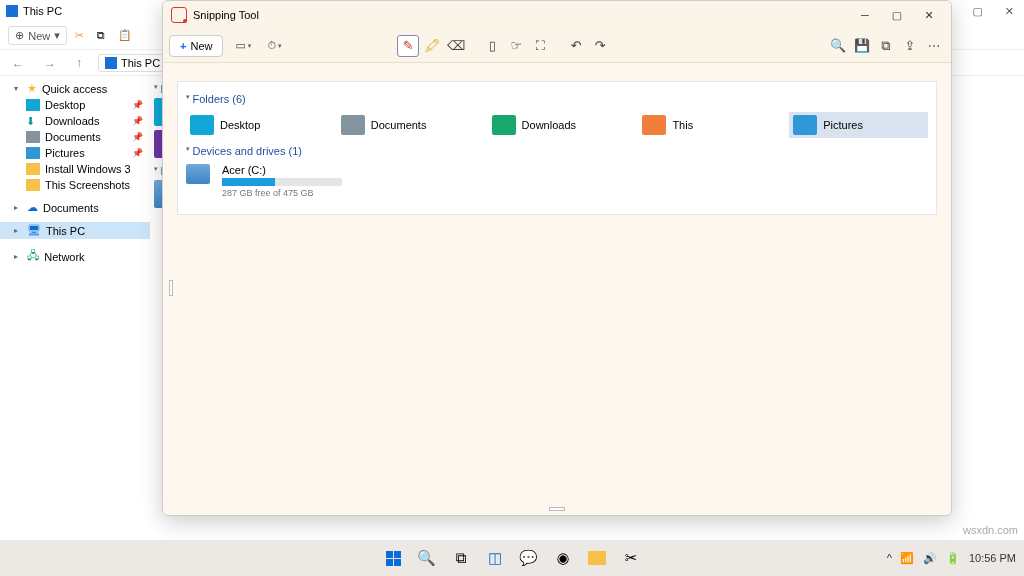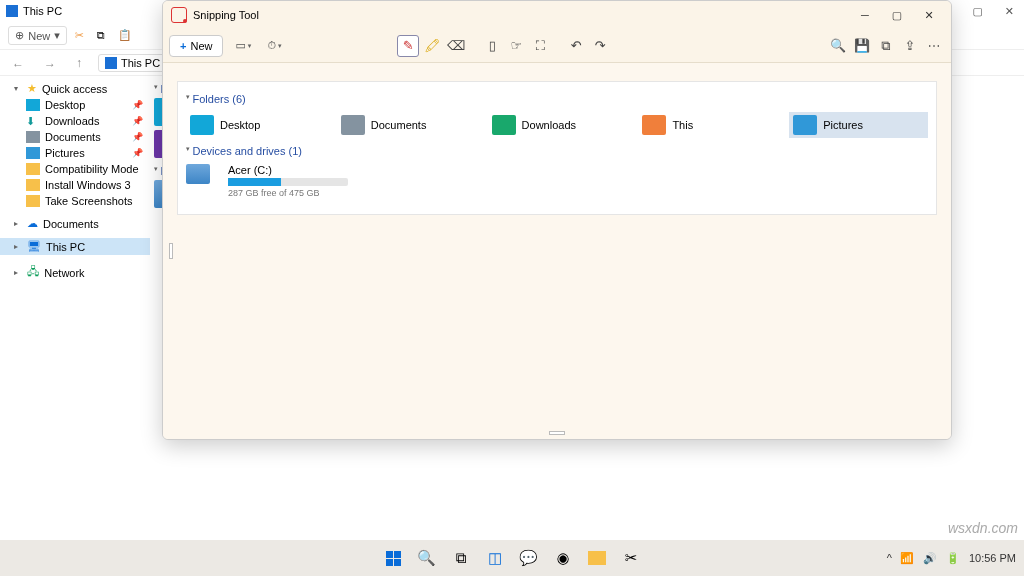--- a/index.html
+++ b/index.html
@@ -30,21 +30,21 @@
 .big-folder { width:36px; height:28px; border-radius:2px; }
 .fcol-blue { background:#12a7d8; }
 .fcol-purple { background:#6b35a8; }
 .status-bar { position:absolute; bottom:0; height:20px; display:flex; align-items:center; gap:12px; padding:0 8px; color:#444; font-size:10px; }
 
 
 .bg-wincontrols { position:absolute; top:3px; right:6px; display:flex; gap:14px; color:#555; font-size:11px;}
 .bg-wincontrols span{padding:2px 4px;}
 
 
-.snip { position:absolute; left:162px; top:0; width:790px; height:440px; background:#fdf7ee; border:1px solid #ccc; border-radius:6px; box-shadow:0 6px 22px rgba(0,0,0,.2); display:flex; flex-direction:column; overflow:hidden; }
+.snip { position:absolute; left:162px; top:0; width:790px; height:516px; background:#fdf7ee; border:1px solid #ccc; border-radius:6px; box-shadow:0 6px 22px rgba(0,0,0,.2); display:flex; flex-direction:column; overflow:hidden; }
 .snip-title { height:28px; display:flex; align-items:center; padding:0 8px; background:#fbf4e8; }
 .snip-title .logo { width:16px; height:16px; margin-right:6px; border:1px solid #d33; border-radius:3px; position:relative;}
 .snip-title .logo::after{content:"";position:absolute;width:4px;height:4px;background:#d33;border-radius:50%;right:-1px;bottom:-1px;}
 .wincontrols { margin-left:auto; display:flex; gap:4px; }
 .wincontrols div { width:28px; height:20px; display:flex; align-items:center; justify-content:center; color:#333; border-radius:3px;}
 .snip-toolbar { height:34px; display:flex; align-items:center; padding:0 6px; gap:8px; background:#fbf4e8; border-bottom:1px solid #e6ddcb;}
 .new-big { display:flex; align-items:center; gap:4px; padding:4px 10px; border:1px solid #ccc; border-radius:4px; background:#fff; }
 .new-big .plus{color:#0a6cd8;font-weight:bold;}
 .mode-btn { display:flex; align-items:center; gap:2px; padding:3px 4px; color:#555; }
 .mode-btn .chev{font-size:7px;color:#666;}
@@ -52,41 +52,41 @@
 .tool-ic { width:22px; height:22px; display:flex; align-items:center; justify-content:center; border-radius:3px; color:#444; font-size:13px;}
 .tool-ic.sel { border:1px solid #88a; background:#fff; }
 .tool-right { margin-left:auto; display:flex; gap:2px; }
 .snip-canvas { flex:1; background:#fdf7ee; display:flex; align-items:flex-start; justify-content:center; padding:18px 10px 10px 10px; position:relative;}
 .capture { width:760px; background:#fff; border:1px solid #e5e5e5; padding:6px 8px 12px 8px;}
 .capture .section-hdr{margin-top:2px;}
 .cap-row { display:flex; gap:12px; margin:4px 0; }
 .cap-item { display:flex; align-items:center; gap:6px; width:140px; padding:3px 4px; }
 .cap-item.sel { background:#d8e3ef; }
 .cap-fic { width:24px; height:20px; border-radius:2px; }
-.cap-drive { display:flex; align-items:flex-start; gap:18px; margin:4px 0; }
+.cap-drive { display:flex; align-items:flex-start; gap:12px; margin:4px 0; }
 .drive-ic { width:24px; height:20px; background:linear-gradient(#6fa8dc,#3d85c6); border-radius:2px; }
 .drive-info .bar { width:120px; height:8px; background:#e5e5e5; border-radius:2px; margin:2px 0;}
 .drive-info .bar .fill{height:100%; width:44%; background:#1a9de0;}
 .drive-free { color:#777; font-size:9px;}
 .handle-l,.handle-b{position:absolute;background:#fff;border:1px solid #bbb;}
 .handle-l{left:6px;top:48%;width:4px;height:16px;}
 .handle-b{left:49%;bottom:4px;width:16px;height:4px;}
 
 
 .taskbar { position:absolute; bottom:0; left:0; width:100%; height:36px; background:#ece9e4; display:flex; align-items:center; }
 .tb-center { margin:0 auto; display:flex; gap:4px; }
 .tb-ic { width:30px; height:30px; display:flex; align-items:center; justify-content:center; border-radius:3px; font-size:15px;}
 .tb-right { position:absolute; right:8px; display:flex; align-items:center; gap:9px; color:#333; font-size:10px;}
 .tb-right .clock{text-align:right; line-height:1.1;}
 .win-logo { display:grid; grid-template-columns:7px 7px; grid-template-rows:7px 7px; gap:1px;}
 .win-logo div{background:#0a6cd8;}
 
 .f-yellow{background:#f7c04a;} .f-blue{background:#12a7d8;} .f-green{background:#19a86c;} .f-orange{background:#f07f3b;} .f-lblue{background:#3098d8;} .f-purple{background:#6b35a8;} .f-gray{background:#8493a0;}
 .ic-star{color:#f4bd30;} .ic-cloud{color:#0a6cd8;} .ic-pc{color:#0a6cd8;} .ic-net{color:#0a9c58;}
-.watermark{position:absolute;right:6px;bottom:40px;font-size:14px;color:#aaa;font-style:italic;}
+.watermark{position:absolute;right:6px;bottom:40px;font-size:11px;color:#aaa;}
 </style>
 </head>
 <body>
 
 <div class="explorer-bg">
   <div class="bg-wincontrols">
     <span>─</span>
     <span>▢</span>
     <span>✕</span>
   </div>
@@ -131,29 +131,25 @@
           <span>Documents</span>
           <span class="pin">📌</span>
         </div>
       <div class="sb-item child">
           <span class="ficon f-lblue"></span>
           <span>Pictures</span>
           <span class="pin">📌</span>
         </div>
       <div class="sb-item child">
           <span class="ficon f-yellow"></span>
-          <span>Compatibility Mode</span>
+          <span>Install Windows 3</span>
         </div>
       <div class="sb-item child">
           <span class="ficon f-yellow"></span>
-          <span>Install Windows 3</span>
-        </div>
-      <div class="sb-item child">
-          <span class="ficon f-yellow"></span>
-          <span>Take Screenshots</span>
+          <span>This Screenshots</span>
         </div>
       <div style="height:6px"></div>
       <div class="sb-item">
           <span class="chev">▸</span>
           <span class="ic-cloud">☁</span>
           <span>Documents</span>
         </div>
       <div style="height:6px"></div>
       <div class="sb-item sel">
           <span class="chev">▸</span>

